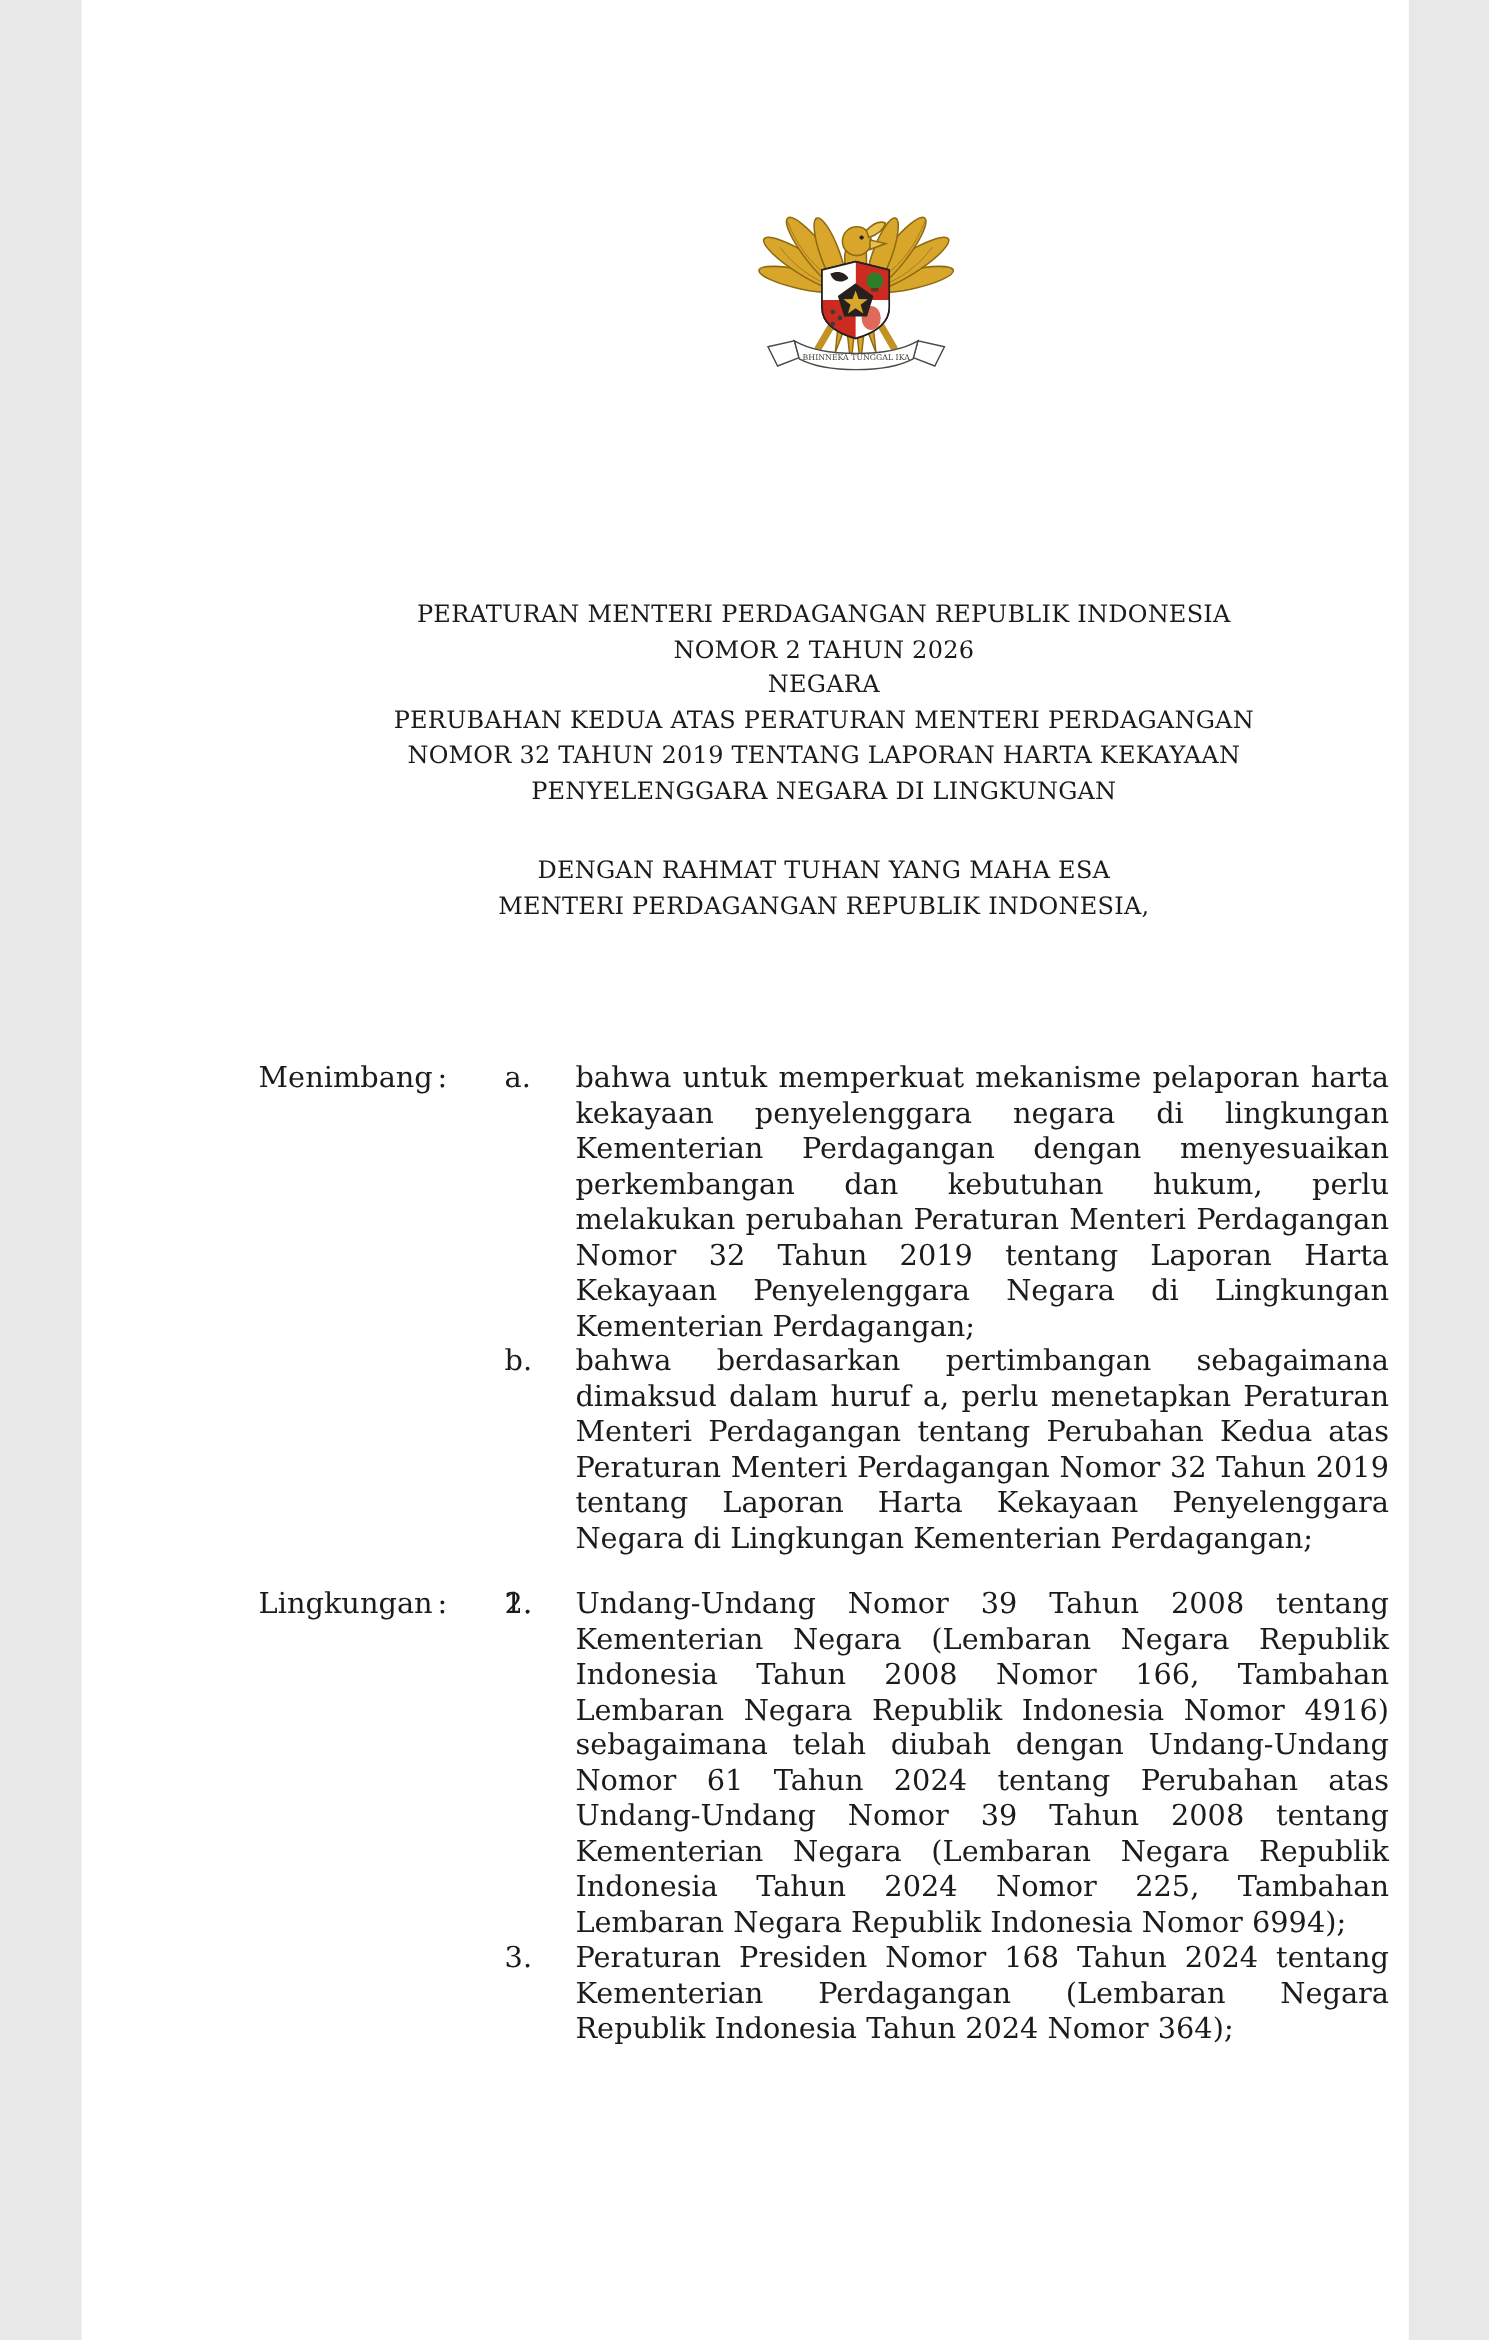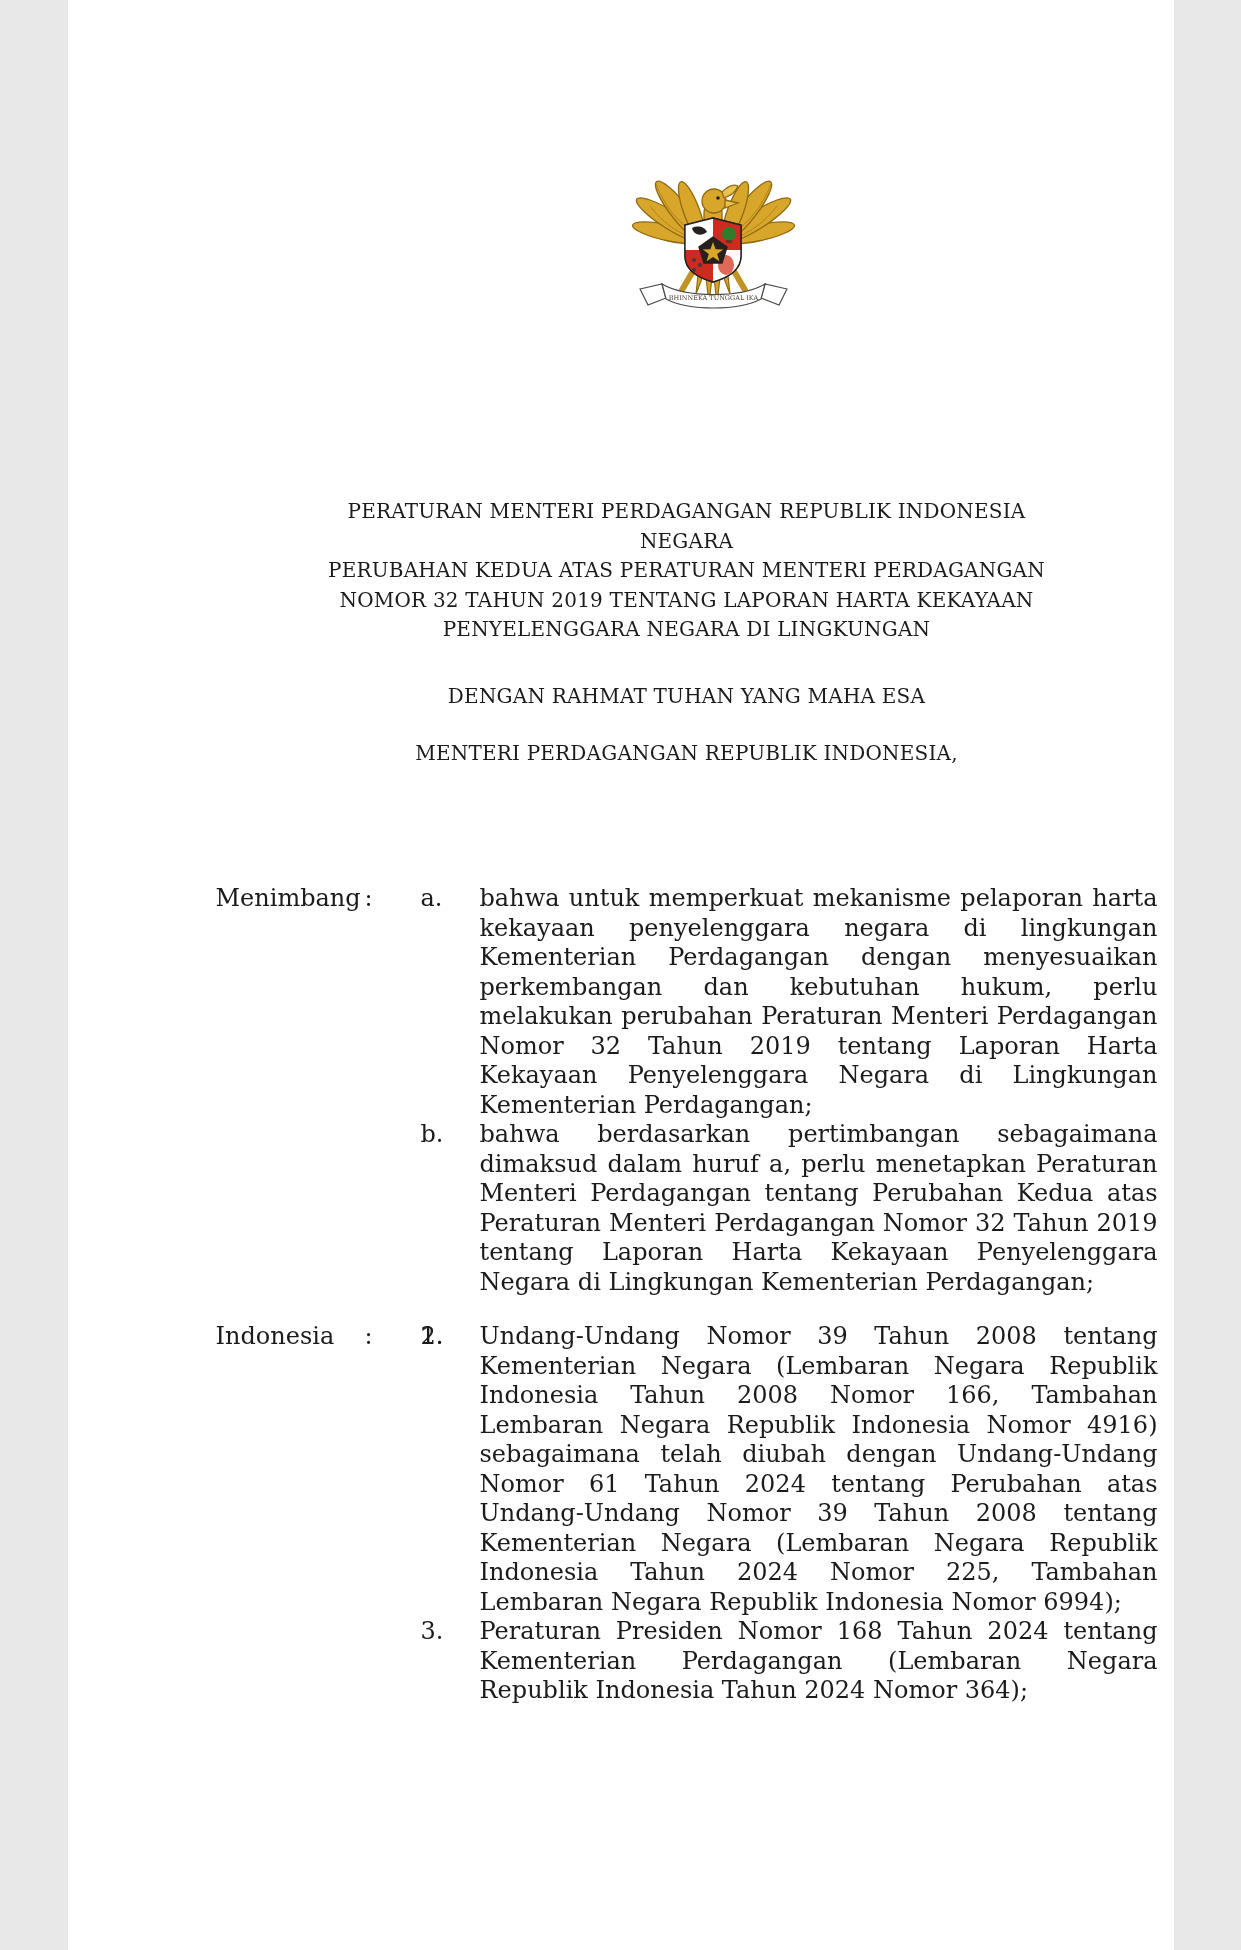--- a/index.html
+++ b/index.html
@@ -25,21 +25,21 @@
     position: absolute;
     top: 497px;
     left: 148px;
     width: 942px;
     text-align: center;
     font-size: 20px;
     line-height: 29.5px;
     letter-spacing: 0.2px;
   }
   .invocation { margin-top: 37px; }
-  .authority  { margin-top: 28px; }
+  .authority  { }
   .body-block {
     position: absolute;
     top: 884px;
     left: 148px;
     width: 942px;
     font-size: 24px;
     line-height: 29.5px;
   }
   .clause { position: relative; }
   .clause + .clause { margin-top: 25px; }
@@ -139,20 +139,21 @@
     <g stroke="#4a4a4a" stroke-width="1.2">
       <path d="M14,141 L36,136 L40,150 L22,157 Z" fill="#FFFFFF"></path>
       <path d="M161,141 L139,136 L135,150 L153,157 Z" fill="#FFFFFF"></path>
       <path d="M36,136 C60,150 115,150 139,136 L135,151 C112,163 63,163 40,151 Z" fill="#FFFFFF"></path>
       <text x="87.5" y="152" text-anchor="middle" font-size="6.5" fill="#4a4135" stroke="none" font-family="DejaVu Serif, serif">BHINNEKA TUNGGAL IKA</text>
     </g>
   </svg>
 
   <div class="title-block">
     <div>PERATURAN MENTERI PERDAGANGAN REPUBLIK INDONESIA</div>
+    <div>NOMOR 2 TAHUN 2026</div>
     <div>NEGARA</div>
     <div>PERUBAHAN KEDUA ATAS PERATURAN MENTERI PERDAGANGAN</div>
     <div>NOMOR 32 TAHUN 2019 TENTANG LAPORAN HARTA KEKAYAAN</div>
     <div>PENYELENGGARA NEGARA DI LINGKUNGAN</div>
     <div class="invocation">DENGAN RAHMAT TUHAN YANG MAHA ESA</div>
     <div class="authority">MENTERI PERDAGANGAN REPUBLIK INDONESIA,</div>
   </div>
 
   <div class="body-block">
 
@@ -163,21 +164,21 @@
         <div class="item">
           <span class="item-marker">a.</span><span>bahwa untuk memperkuat mekanisme pelaporan harta kekayaan penyelenggara negara di lingkungan Kementerian Perdagangan dengan menyesuaikan perkembangan dan kebutuhan hukum, perlu melakukan perubahan Peraturan Menteri Perdagangan Nomor 32 Tahun 2019 tentang Laporan Harta Kekayaan Penyelenggara Negara di Lingkungan Kementerian Perdagangan;</span>
         </div>
         <div class="item">
           <span class="item-marker">b.</span><span>bahwa berdasarkan pertimbangan sebagaimana dimaksud dalam huruf a, perlu menetapkan Peraturan Menteri Perdagangan tentang Perubahan Kedua atas Peraturan Menteri Perdagangan Nomor 32 Tahun 2019 tentang Laporan Harta Kekayaan Penyelenggara Negara di Lingkungan Kementerian Perdagangan;</span>
         </div>
       </div>
     </div>
 
     <div class="clause">
-      <div class="clause-label">Indonesia</div>
+      <div class="clause-label">Lingkungan</div>
       <div class="clause-colon">:</div>
       <div class="clause-items">
         <div class="item">
           <span class="item-marker">1.</span>
         </div>
         <div class="item">
           <span class="item-marker">2.</span><span>Undang-Undang Nomor 39 Tahun 2008 tentang Kementerian Negara (Lembaran Negara Republik Indonesia Tahun 2008 Nomor 166, Tambahan Lembaran Negara Republik Indonesia Nomor 4916) sebagaimana telah diubah dengan Undang-Undang Nomor 61 Tahun 2024 tentang Perubahan atas Undang-Undang Nomor 39 Tahun 2008 tentang Kementerian Negara (Lembaran Negara Republik Indonesia Tahun 2024 Nomor 225, Tambahan Lembaran Negara Republik Indonesia Nomor 6994);</span>
         </div>
         <div class="item">
           <span class="item-marker">3.</span><span>Peraturan Presiden Nomor 168 Tahun 2024 tentang Kementerian Perdagangan (Lembaran Negara Republik Indonesia Tahun 2024 Nomor 364);</span>

